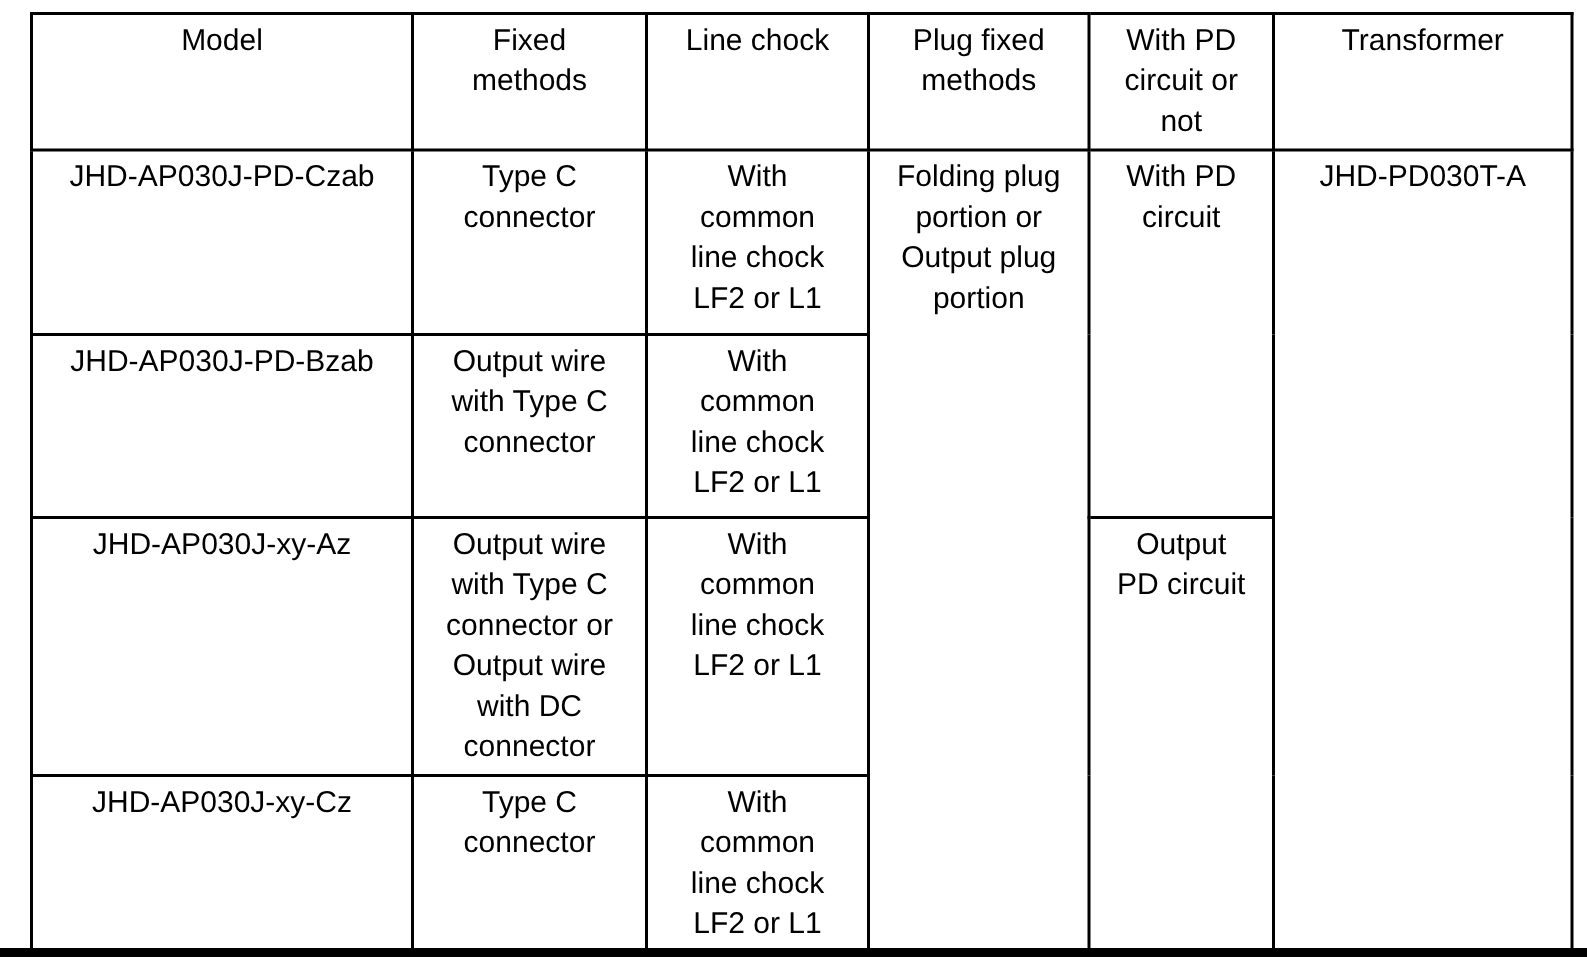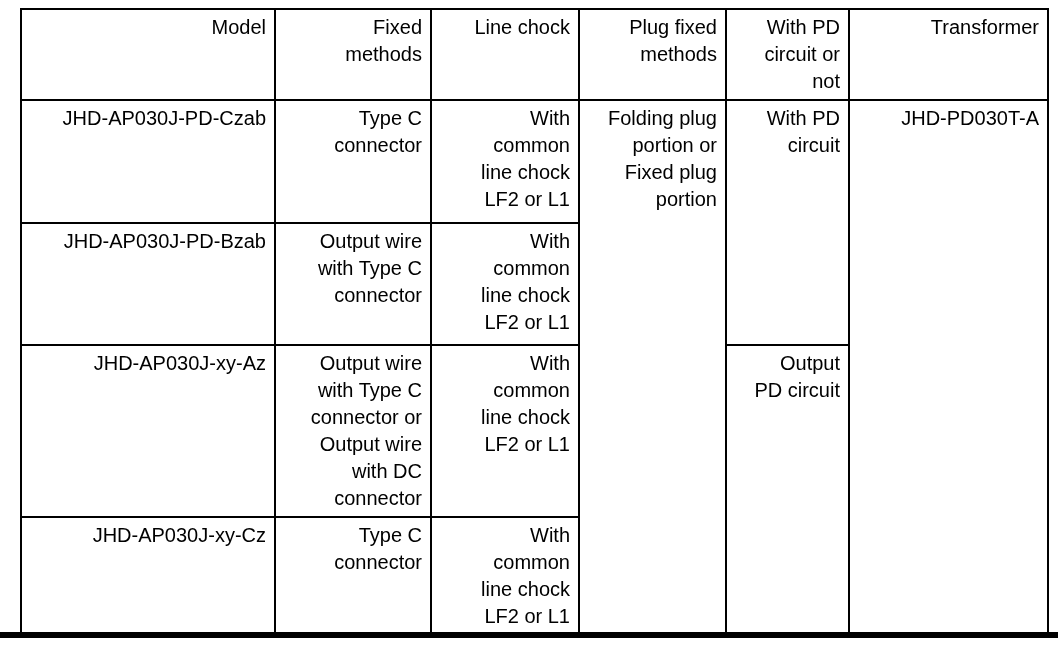--- a/index.html
+++ b/index.html
@@ -14,21 +14,21 @@
     position: absolute;
     left: 20px; top: 8px;
     width: 1027px;
     border-collapse: collapse;
     table-layout: fixed;
     background: #ffffff;
   }
   .spec-table th, .spec-table td {
     border: 2px solid #000000;
     vertical-align: top;
-    text-align: right;
+    text-align: center;
     font-weight: normal;
     font-size: 20px;
     line-height: 27px;
     color: #000000;
     padding: 4px 8px 4px 8px;
     white-space: pre-line;
     overflow: hidden;
   }
   tr.r-head  { height: 90px; }
   tr.r-one   { height: 123px; }
@@ -71,21 +71,21 @@
       <tr class="r-one">
         <td>JHD-AP030J-PD-Czab</td>
         <td>Type C
 connector</td>
         <td>With
 common
 line chock
 LF2 or L1</td>
         <td rowspan="4">Folding plug
 portion or
-Fixed plug
+Output plug
 portion</td>
         <td rowspan="2">With PD
 circuit</td>
         <td rowspan="4">JHD-PD030T-A</td>
       </tr>
       <tr class="r-two">
         <td>JHD-AP030J-PD-Bzab</td>
         <td>Output wire
 with Type C
 connector</td>

